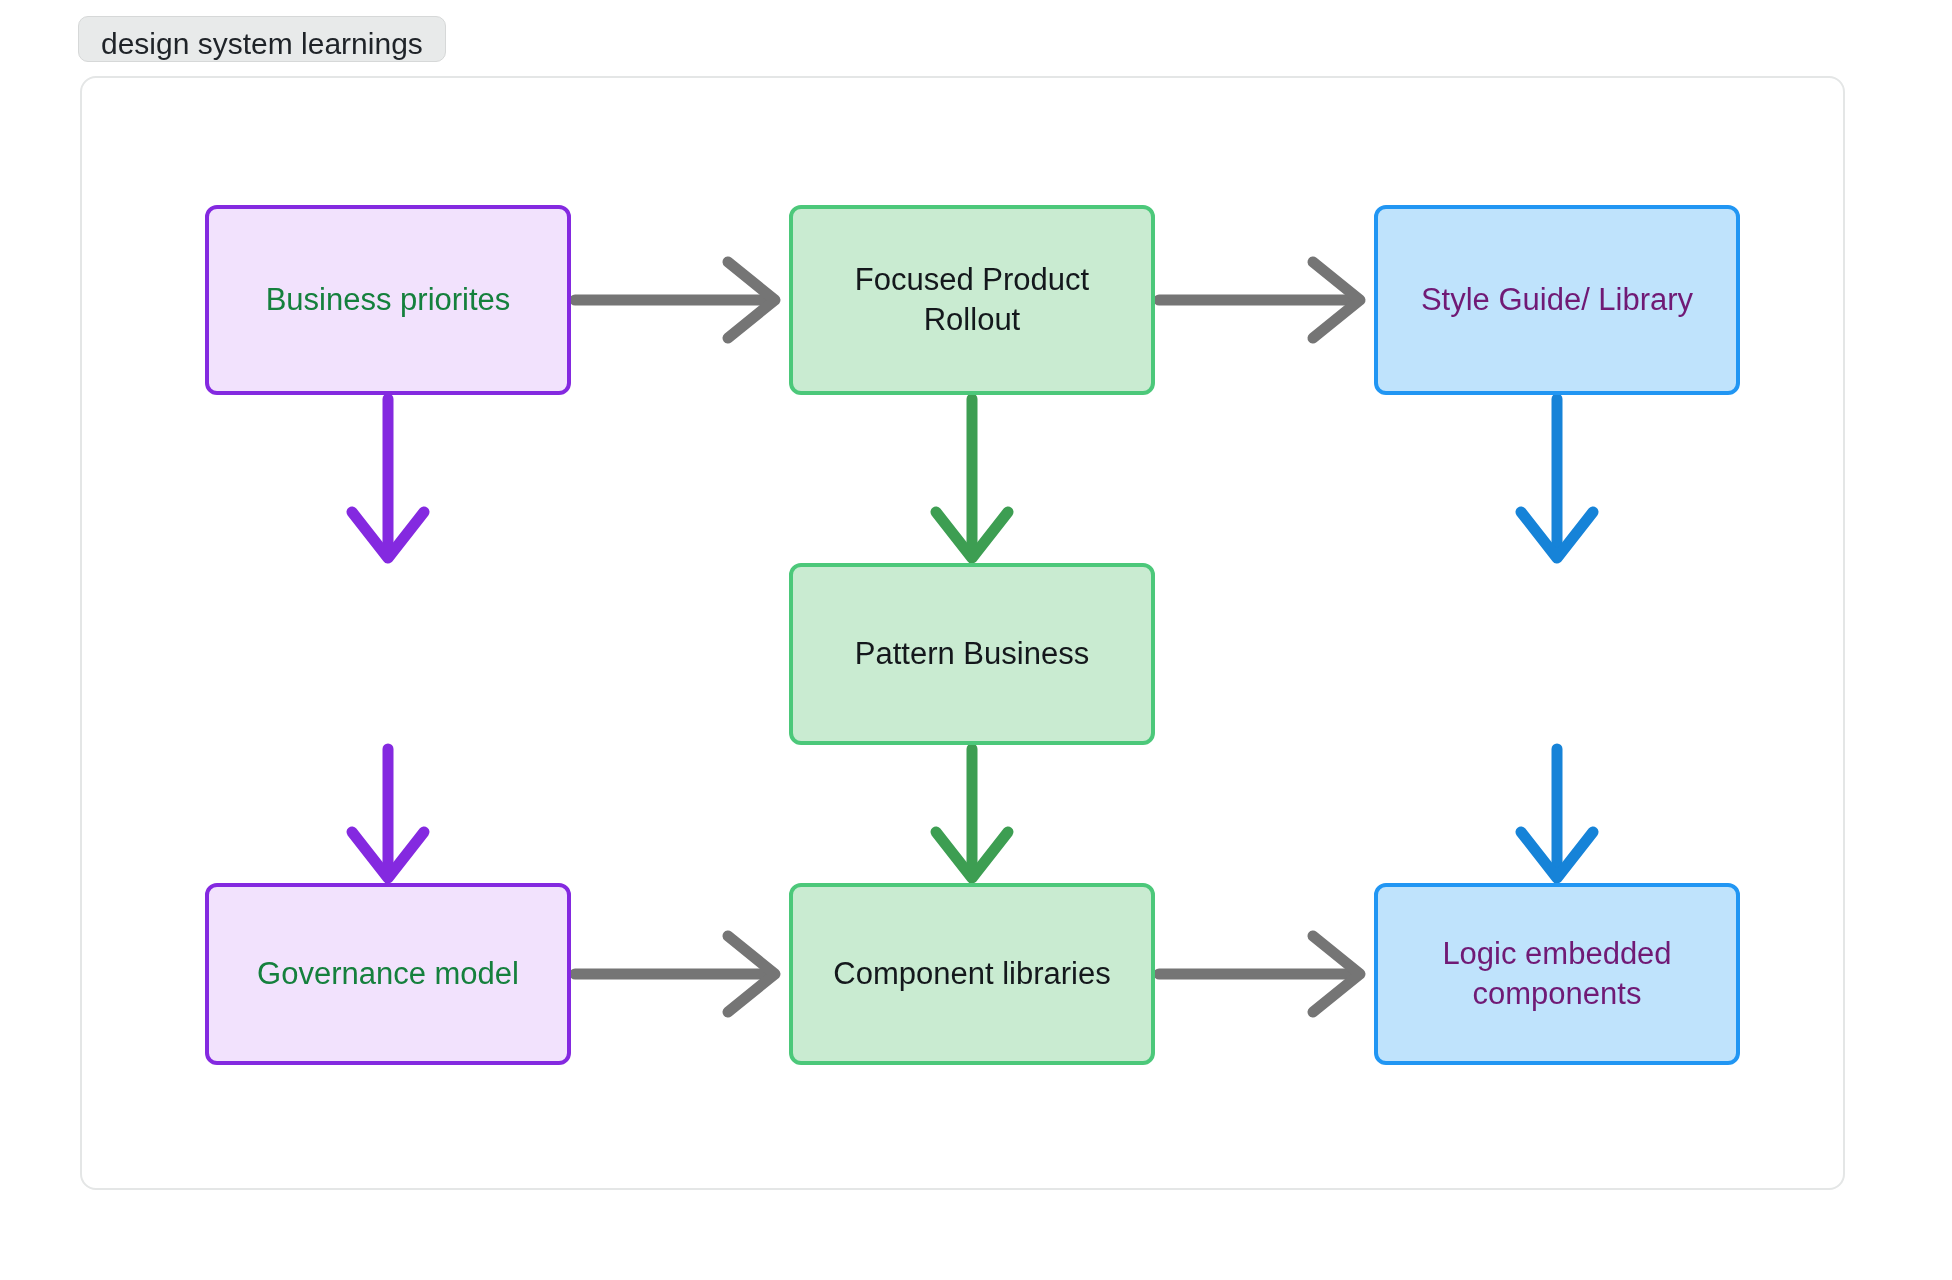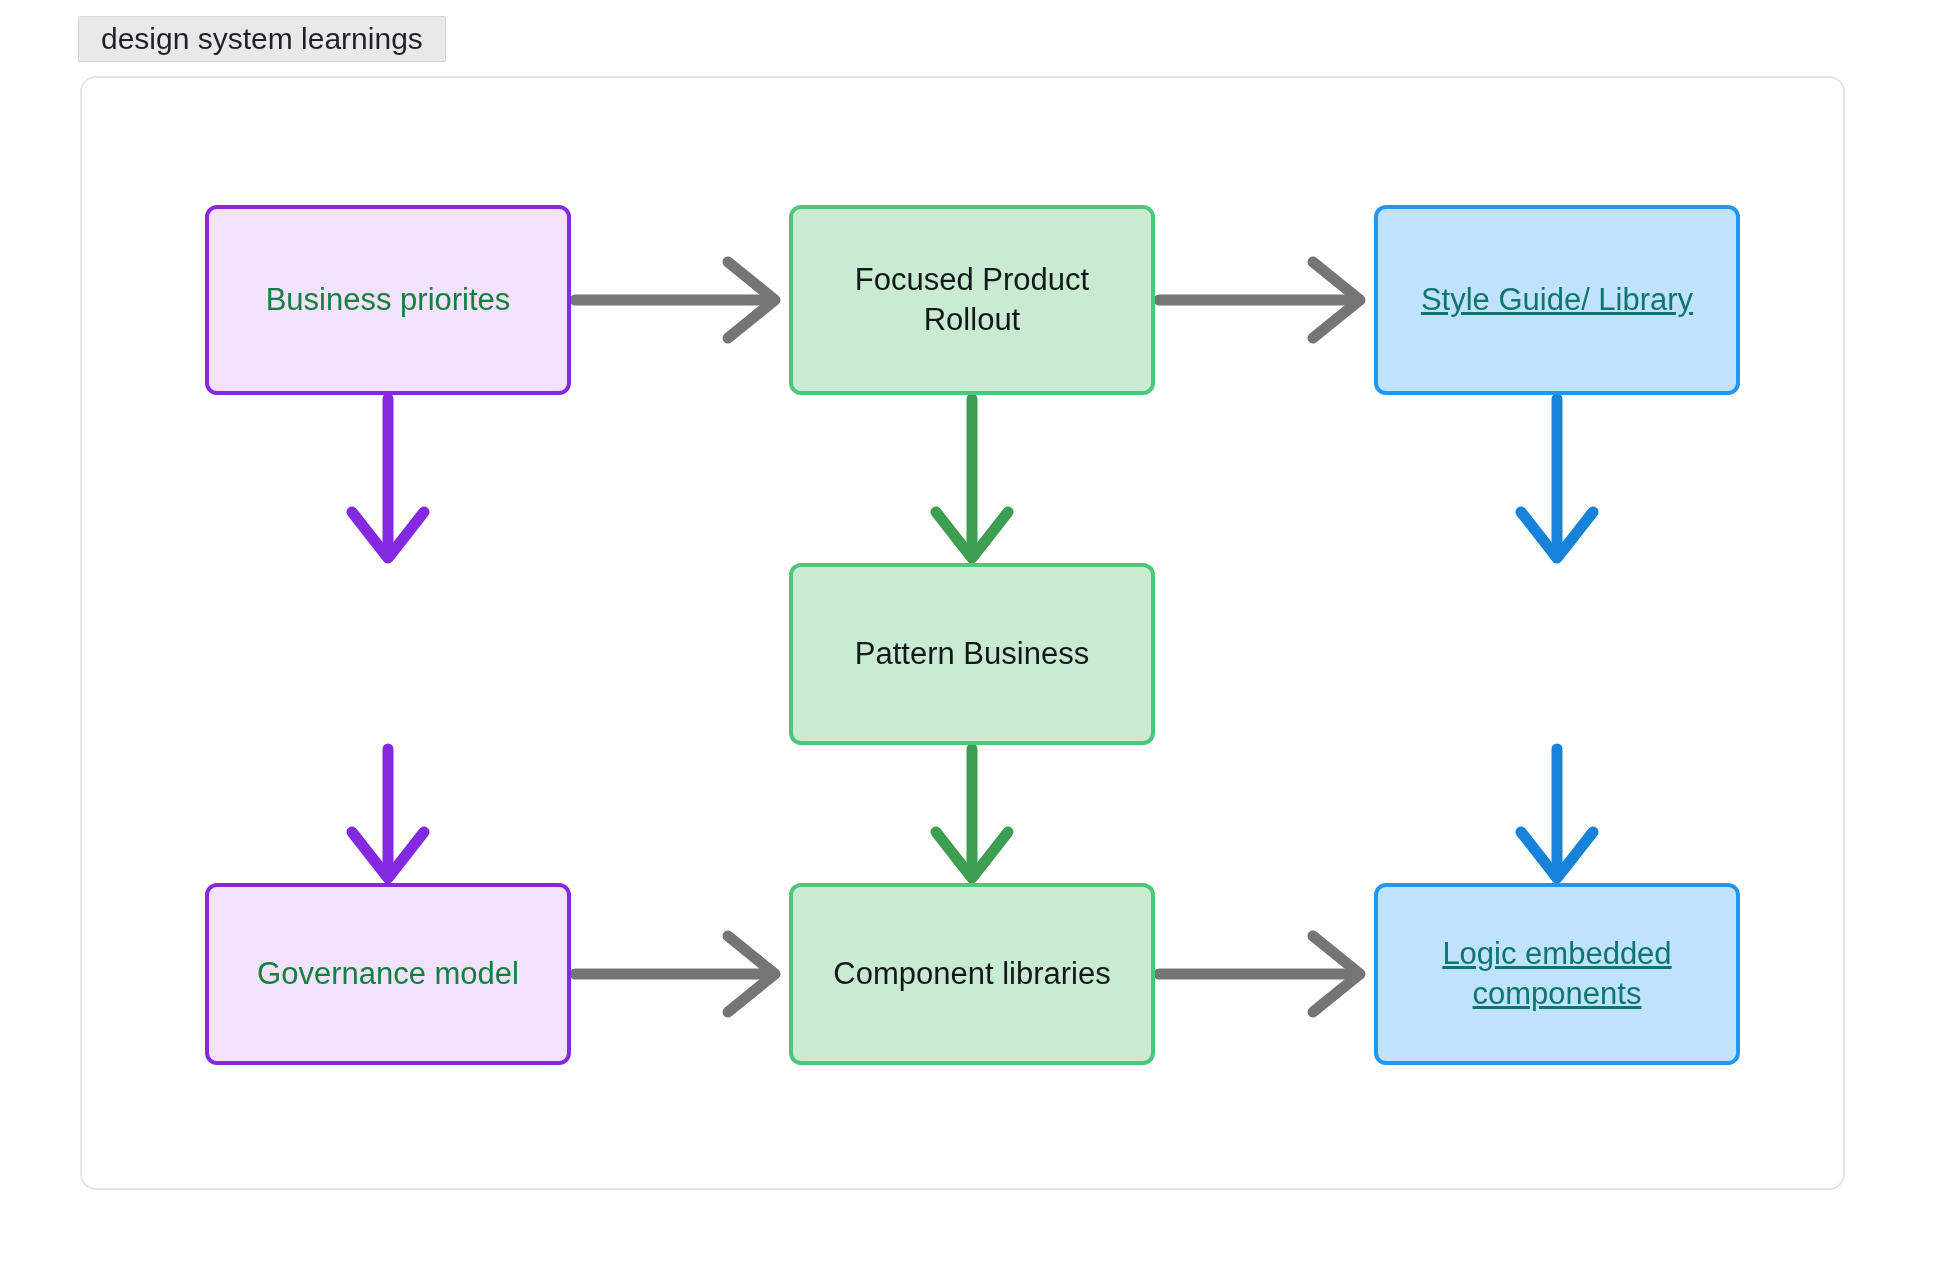--- a/index.html
+++ b/index.html
@@ -8,25 +8,25 @@
     background:#ffffff;
     font-family:"Liberation Sans", sans-serif;
     overflow:hidden;
   }
   #stage { position:relative; width:1952px; height:1280px; }
 
   
   .title-chip{
     position:absolute; left:78px; top:16px;
     height:46px; box-sizing:border-box;
-    display:flex; align-items:center;
+    display:flex; align-items:flex-end;
     padding:0 22px;
     background:#e8eaea;
     border:1px solid #d6d8d8;
-    border-radius:2px;
+    border-radius:10px;
     font-size:30px; color:#1f2328;
     white-space:nowrap;
   }
 
   
   .frame{
     position:absolute; left:80px; top:76px;
     width:1765px; height:1114px;
     box-sizing:border-box;
     border:2px solid #e4e6e6;
@@ -40,21 +40,21 @@
     display:flex; align-items:center; justify-content:center;
     text-align:center; line-height:1.28;
     font-size:31px;
     border-width:4px; border-style:solid;
     border-radius:12px;
     padding:6px 10px;
   }
   .node .lbl{ display:block; }
   .node.purple{ background:#f2e2fd; border-color:#8429e0; color:#15803d; }
   .node.green { background:#c9ebd1; border-color:#4cc87a; color:#14181c; }
-  .node.blue  { background:#bfe3fc; border-color:#2196f3; color:#0f766e;text-decoration:underline; }
+  .node.blue  { background:#bfe3fc; border-color:#2196f3; color:#701a75; }
 
   
   .c1{ left:205px; width:366px; }
   .c2{ left:789px; width:366px; }
   .c3{ left:1374px; width:366px; }
   
   .r1{ top:205px; height:190px; }
   .r2{ top:563px; height:182px; }
   .r3{ top:883px; height:182px; }
 

